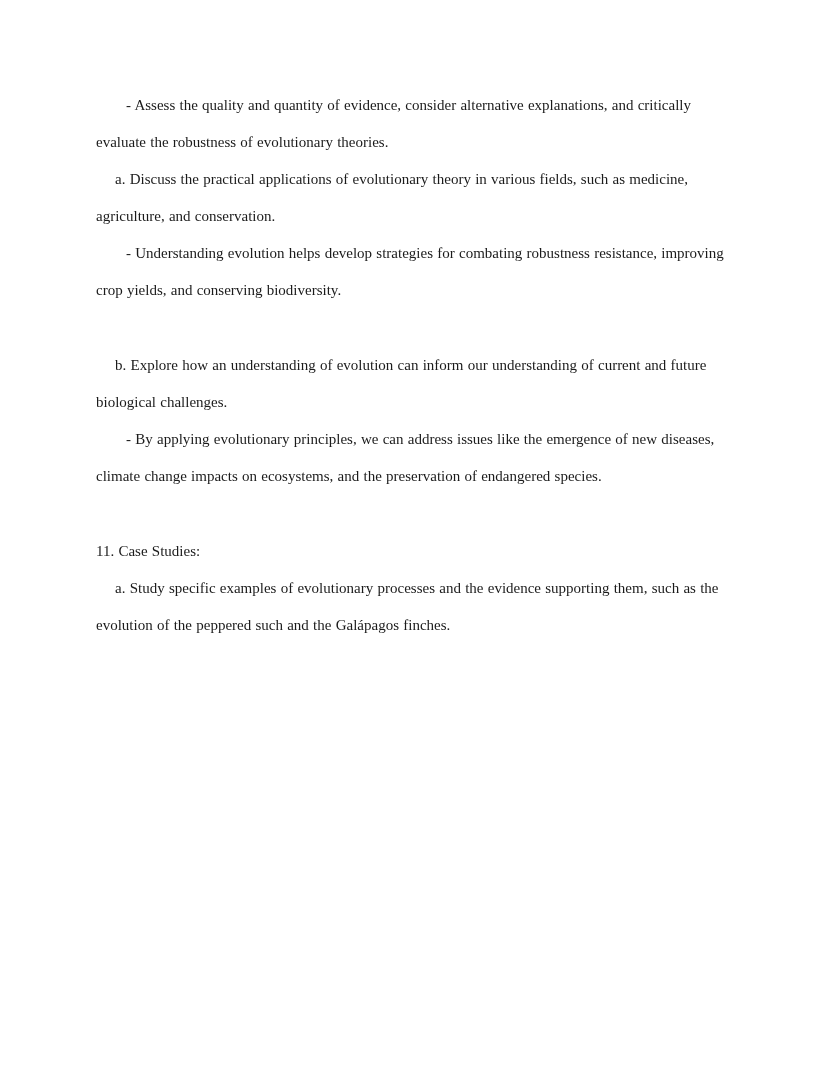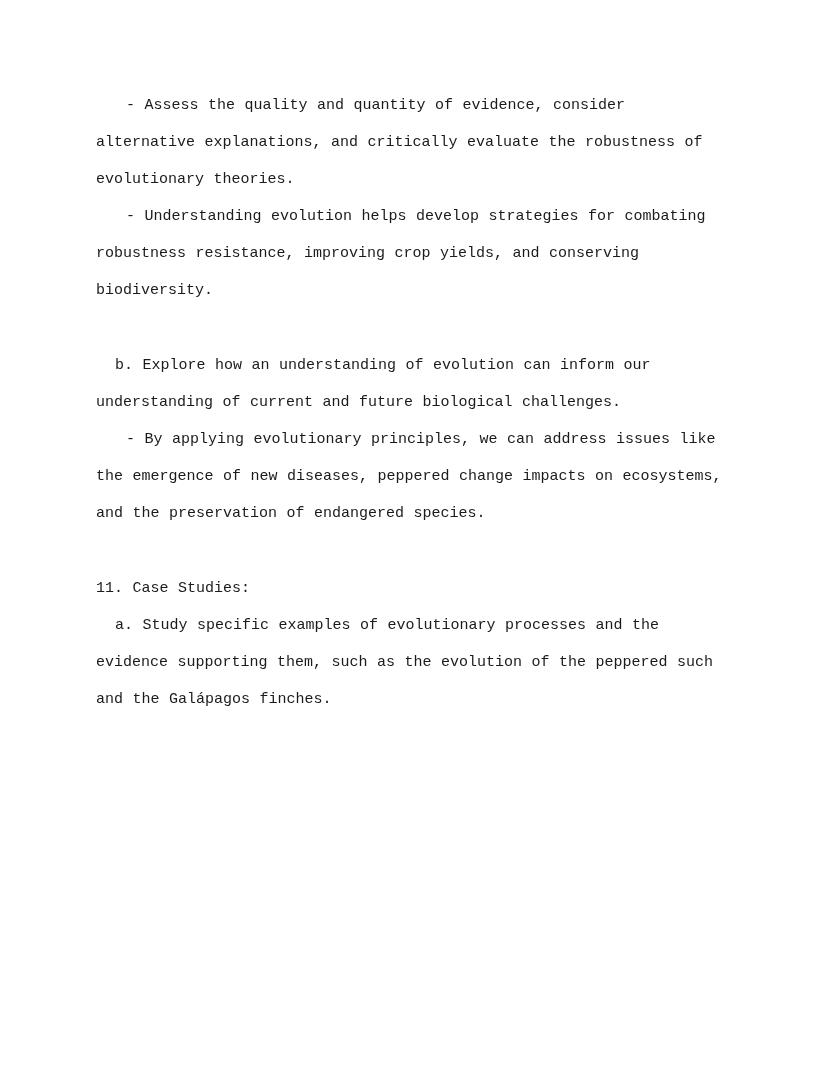--- a/index.html
+++ b/index.html
@@ -8,21 +8,21 @@
     background: #ffffff;
   }
   .page {
     position: relative;
     width: 828px;
     height: 1071px;
     margin: 0 auto;
     background: #ffffff;
     box-sizing: border-box;
     padding: 87px 96px 0 96px;
-    font-family: Liberation Mono, monospace;
+    font-family: Liberation Serif, serif;
     font-size: 15px;
     color: #1b1b1b;
     overflow: hidden;
   }
   .para {
     margin: 0;
     line-height: 37px;
     text-indent: 0;
     white-space: normal;
     word-spacing: 0.5px;
@@ -33,26 +33,27 @@
   .gap-before    { margin-top: 38px; }   
 </style>
 </head>
 <body>
 
 <div class="page">
 
   <p class="para indent-dash">- Assess the quality and quantity of evidence, consider alternative explanations, and critically evaluate the robustness of evolutionary theories.</p>
 
 
+  <p class="para indent-letter">a. Discuss the practical applications of evolutionary theory in various fields, such as medicine, agriculture, and conservation.</p>
 
   <p class="para indent-dash">- Understanding evolution helps develop strategies for combating robustness resistance, improving crop yields, and conserving biodiversity.</p>
 
   <p class="para indent-letter gap-before">b. Explore how an understanding of evolution can inform our understanding of current and future biological challenges.</p>
 
-  <p class="para indent-dash">- By applying evolutionary principles, we can address issues like the emergence of new diseases, peppered change impacts on ecosystems, and the preservation of endangered species.</p>
+  <p class="para indent-dash">- By applying evolutionary principles, we can address issues like the emergence of new diseases, climate change impacts on ecosystems, and the preservation of endangered species.</p>
 
   <p class="para gap-before">11. Case Studies:</p>
 
   <p class="para indent-letter">a. Study specific examples of evolutionary processes and the evidence supporting them, such as the evolution of the peppered such and the Galápagos finches.</p>
 
 
 
 </div>
 
 </body></html>

